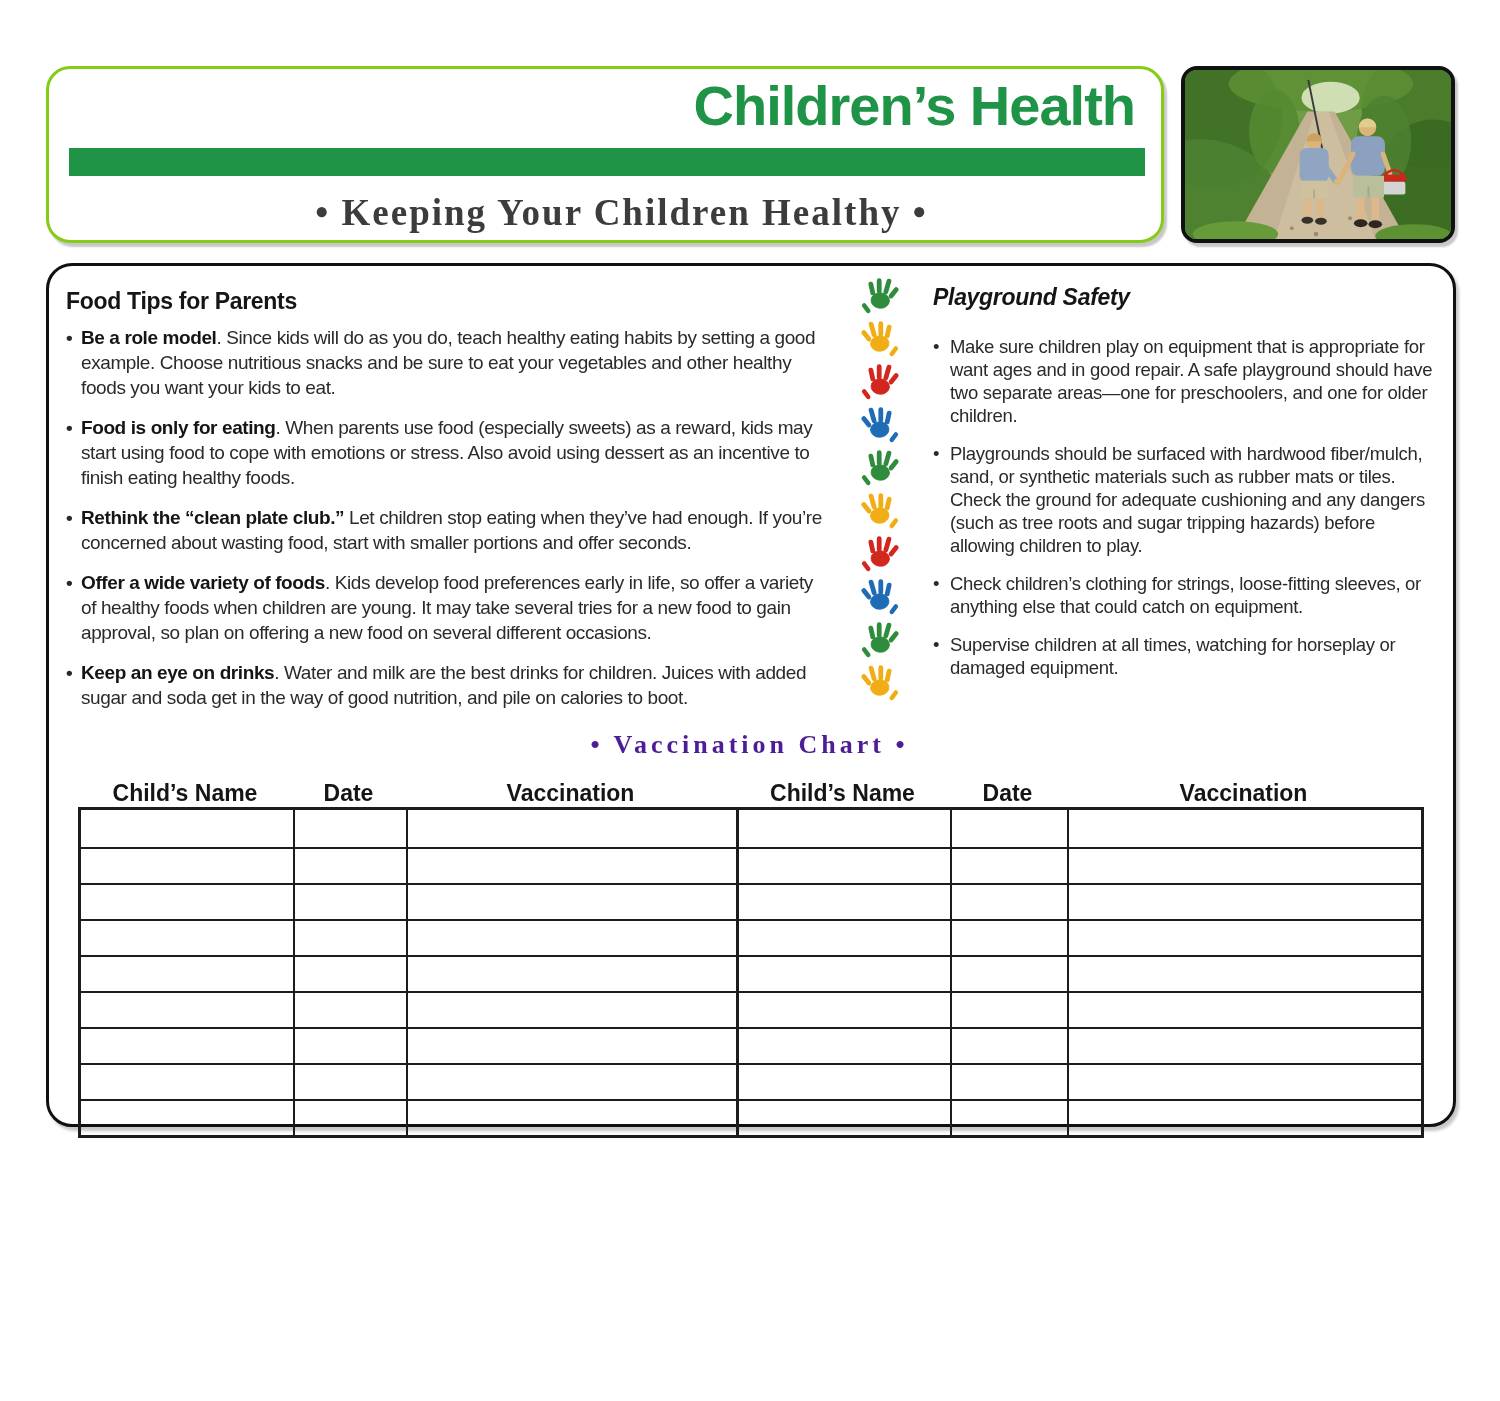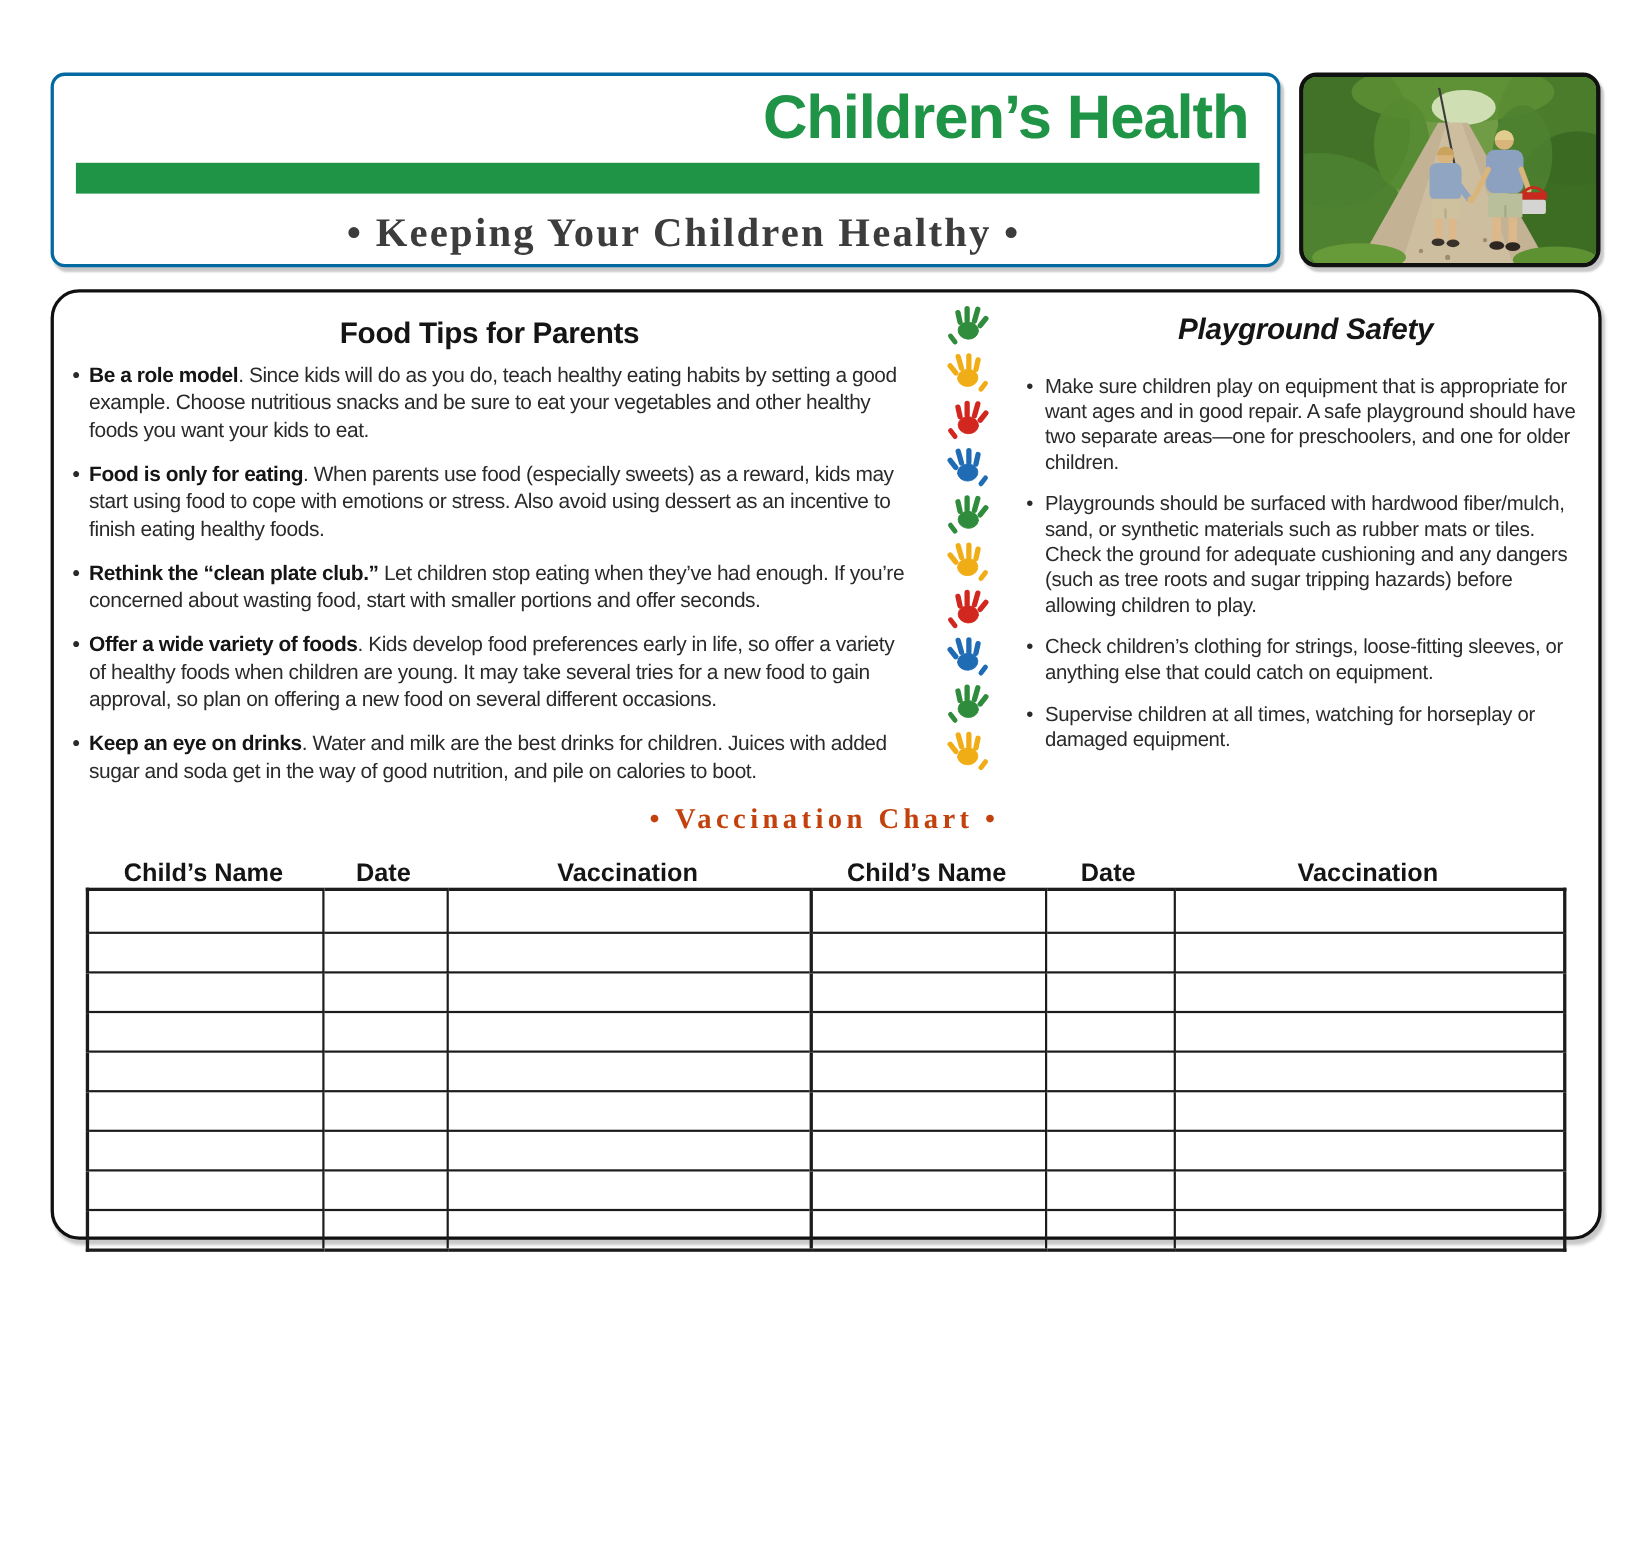--- a/index.html
+++ b/index.html
@@ -1,60 +1,60 @@
 <!DOCTYPE html>
 <html><head>
 <meta charset="utf-8">
 <style>
   html,body{margin:0;padding:0;background:#ffffff;}
   .page{position:relative;width:1500px;height:1401px;background:#fff;
         font-family:"Liberation Sans",sans-serif;color:#2a2a2a;overflow:hidden;}
 
   
   .header-box{position:absolute;left:46px;top:66px;width:1118px;height:177px;
-              background:#fff;border:3px solid #0369a1;border-radius:13px;
+              background:#fff;border:3px solid #84cc16;border-radius:24px;
               box-shadow:3px 4px 2px rgba(0,0,0,.22);box-sizing:border-box;}
   .title{position:absolute;right:26px;top:4px;font-size:56px;font-weight:bold;
          letter-spacing:-1px;color:#1F9447;white-space:nowrap;}
   .green-bar{position:absolute;left:20px;right:16px;top:79px;height:28px;background:#1F9447;}
   .subtitle{position:absolute;left:0;right:0;top:122px;text-align:center;
             font-family:"Liberation Serif",serif;font-weight:bold;font-size:37px;
             letter-spacing:2px;color:#3c3c3c;white-space:nowrap;padding-left:33px;}
 
   
   .photo-box{position:absolute;left:1181px;top:66px;width:274px;height:177px;
              border:4px solid #111;border-radius:16px;overflow:hidden;
              box-shadow:3px 4px 2px rgba(0,0,0,.22);box-sizing:border-box;background:#6f9c45;}
   .photo-box svg{display:block;width:100%;height:100%;}
 
   
   .content-box{position:absolute;left:46px;top:263px;width:1410px;height:864px;
                background:#fff;border:3px solid #101010;border-radius:26px;
                box-shadow:3px 4px 3px rgba(0,0,0,.22);box-sizing:border-box;}
-  .h1{font-size:27px;font-weight:bold;color:#151515;letter-spacing:-0.3px;text-align:center;}
+  .h1{font-size:23px;font-weight:bold;color:#151515;letter-spacing:-0.3px;}
 
   .food-col{position:absolute;left:17px;top:22px;width:758px;}
   .food-col .h1{margin:0 0 10px 0;}
   .tip-item{display:flex;margin-bottom:15px;font-size:19px;line-height:25px;letter-spacing:-0.4px;}
   .tip-item .blt{width:15px;flex:0 0 15px;font-weight:bold;}
   .tip-item b{color:#151515;}
 
   .hands{position:absolute;left:804px;top:10px;width:54px;}
   .hand{display:block;width:40px;height:40px;margin:0 auto 3px auto;}
   .hand.flip{transform:scaleX(-1);}
 
   .safety-col{position:absolute;left:884px;top:18px;width:508px;}
   .safety-col .h1{margin:0 0 24px 0;font-style:italic;}
   .safety-item{display:flex;margin-bottom:15px;font-size:18.5px;line-height:23px;letter-spacing:-0.3px;}
   .safety-item .blt{width:17px;flex:0 0 17px;}
 
   
   .chart-title{position:absolute;left:29px;top:464px;width:1343px;text-align:center;
                font-family:"Liberation Serif",serif;font-weight:bold;font-size:26px;
-               letter-spacing:4px;color:#c2410c;}
+               letter-spacing:4px;color:#4c1d95;}
   .chart-head{position:absolute;left:29px;top:514px;width:1343px;display:flex;
               font-size:23px;font-weight:bold;color:#151515;}
   .chart-head .hc{text-align:center;}
   .hc.c1{width:214px;} .hc.c2{width:113px;} .hc.c3{width:331px;}
   .hc.c4{width:213px;} .hc.c5{width:117px;} .hc.c6{width:355px;}
 
   table.chart{position:absolute;left:29px;top:541px;width:1343px;
               border-collapse:collapse;table-layout:fixed;}
   table.chart td{border:2px solid #1c1c1c;height:34px;padding:0;}
   table.chart tr:first-child td{height:37px;}

